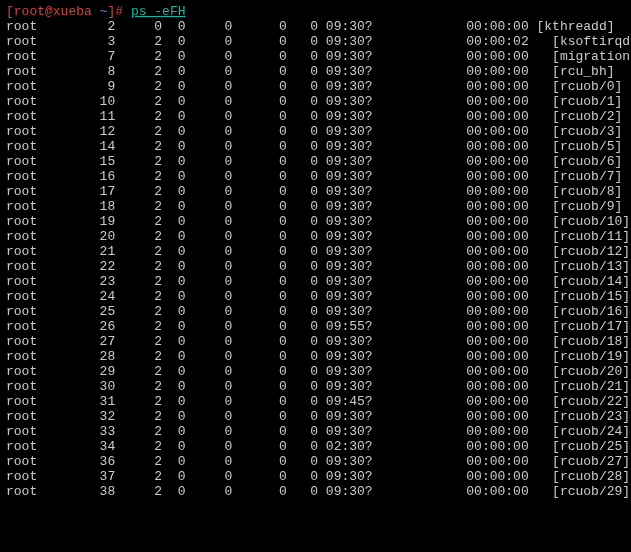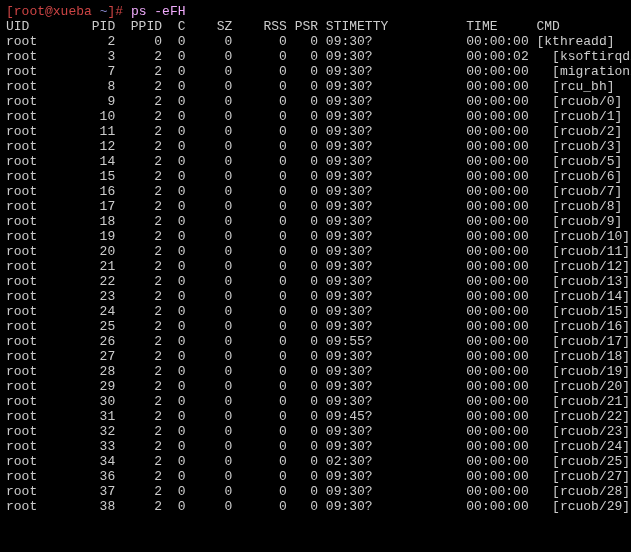--- a/index.html
+++ b/index.html
@@ -12,28 +12,27 @@
     line-height: 15px;
     width: 631px;
     height: 552px;
     box-sizing: border-box;
     overflow: hidden;
   }
   .row { white-space: pre; }
   .prompt-host { color: #cc4444; text-align: center; }
   .prompt-punct { color: #cc4444; }
   .prompt-tilde { color: #8888cc; }
-  .cmd { color: #f0abfc; }
+  .cmd { color: #14b8a6; text-decoration: underline; }
 </style>
 </head>
 <body>
 
 <div id="terminal">
     <div class="row"><span class="prompt-punct">[</span><span class="prompt-host">root@xueba</span><span> </span><span class="prompt-tilde">~</span><span class="prompt-punct">]</span><span class="prompt-punct">#</span><span> </span><span class="cmd">ps -eFH</span></div>
-    <div class="row">UID        PID  PPID  C    SZ    RSS PSR STIMETTY          TIME     CMD</div>
     <div class="row">root         2     0  0     0      0   0 09:30?            00:00:00 [kthreadd]</div>
     <div class="row">root         3     2  0     0      0   0 09:30?            00:00:02   [ksoftirqd/0]</div>
     <div class="row">root         7     2  0     0      0   0 09:30?            00:00:00   [migration/0]</div>
     <div class="row">root         8     2  0     0      0   0 09:30?            00:00:00   [rcu_bh]</div>
     <div class="row">root         9     2  0     0      0   0 09:30?            00:00:00   [rcuob/0]</div>
     <div class="row">root        10     2  0     0      0   0 09:30?            00:00:00   [rcuob/1]</div>
     <div class="row">root        11     2  0     0      0   0 09:30?            00:00:00   [rcuob/2]</div>
     <div class="row">root        12     2  0     0      0   0 09:30?            00:00:00   [rcuob/3]</div>
     <div class="row">root        14     2  0     0      0   0 09:30?            00:00:00   [rcuob/5]</div>
     <div class="row">root        15     2  0     0      0   0 09:30?            00:00:00   [rcuob/6]</div>

